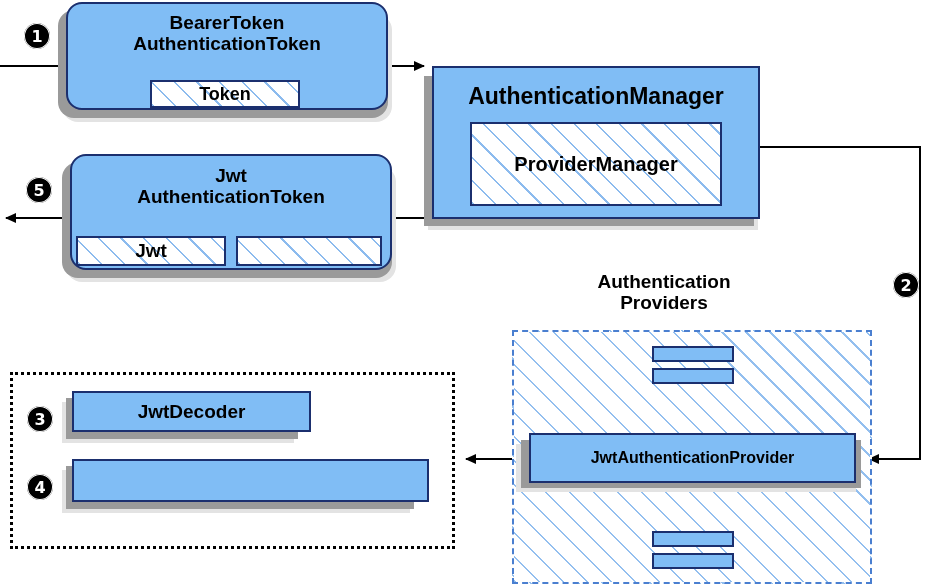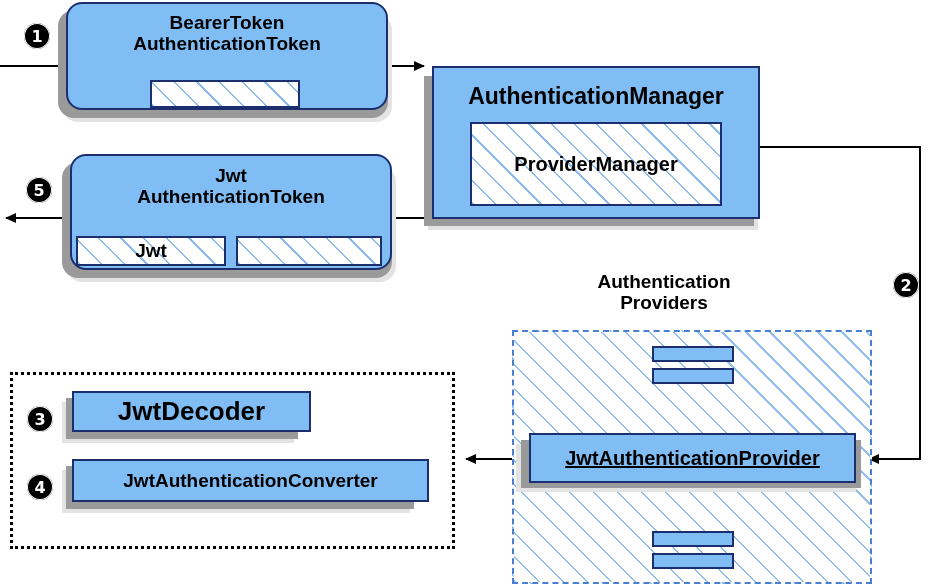--- a/index.html
+++ b/index.html
@@ -101,20 +101,21 @@
       <path d="M696,489 L696,527" stroke="#000" stroke-width="3" fill="none" marker-start="url(#arrU)" marker-end="url(#arrU)"></path>
     </g>
   </svg>
 
   <div class="shadow2 rounded sh-light" style="left:62px;top:14px;width:330px;height:108px;"></div>
   <div class="shadow2 rounded sh-dark" style="left:58px;top:10px;width:330px;height:108px;"></div>
   <div class="box rounded fill-blue" style="left:66px;top:2px;width:322px;height:108px;"></div>
   <div class="lbl" style="left:66px;top:6px;width:322px;height:54px;font-size:19px;">BearerToken
 AuthenticationToken</div>
   <div class="box hatch" style="left:150px;top:80px;width:150px;height:28px;"></div>
+  <div class="lbl" style="left:150px;top:80px;width:150px;height:28px;font-size:18px;">Token</div>
 
   <div class="shadow2 rounded sh-light" style="left:66px;top:166px;width:330px;height:116px;"></div>
   <div class="shadow2 rounded sh-dark" style="left:62px;top:162px;width:330px;height:116px;"></div>
   <div class="box rounded fill-blue" style="left:70px;top:154px;width:322px;height:116px;"></div>
   <div class="lbl" style="left:70px;top:158px;width:322px;height:56px;font-size:19px;">Jwt
 AuthenticationToken</div>
   <div class="box hatch" style="left:76px;top:236px;width:150px;height:30px;"></div>
   <div class="lbl" style="left:76px;top:236px;width:150px;height:30px;font-size:19px;">Jwt</div>
   <div class="box hatch" style="left:236px;top:236px;width:146px;height:30px;"></div>
 
@@ -129,36 +130,35 @@
 Providers</div>
 
   <div class="box hatch-blue" style="left:512px;top:330px;width:360px;height:254px;"></div>
 
   <div class="box fill-blue" style="left:652px;top:346px;width:82px;height:16px;border-width:2px;"></div>
   <div class="box fill-blue" style="left:652px;top:368px;width:82px;height:16px;border-width:2px;"></div>
 
   <div class="shadow2 sh-light" style="left:516px;top:444px;width:340px;height:48px;"></div>
   <div class="shadow2 sh-dark" style="left:521px;top:440px;width:340px;height:48px;"></div>
   <div class="box fill-blue" style="left:529px;top:433px;width:327px;height:50px;"></div>
-  <div class="lbl" style="left:529px;top:433px;width:327px;height:50px;font-size:20px;text-decoration:underline;">JwtAuthenticationProvider</div>
+  <div class="lbl" style="left:529px;top:433px;width:327px;height:50px;font-size:16px;">JwtAuthenticationProvider</div>
 
   <div class="box fill-blue" style="left:652px;top:531px;width:82px;height:16px;border-width:2px;"></div>
   <div class="box fill-blue" style="left:652px;top:553px;width:82px;height:16px;border-width:2px;"></div>
 
   <div class="box dotted-region" style="left:10px;top:372px;width:445px;height:177px;"></div>
 
   <div class="shadow2 sh-light" style="left:62px;top:402px;width:232px;height:41px;"></div>
   <div class="shadow2 sh-dark" style="left:66px;top:398px;width:232px;height:41px;"></div>
   <div class="box fill-blue" style="left:72px;top:391px;width:239px;height:41px;"></div>
-  <div class="lbl" style="left:72px;top:391px;width:239px;height:41px;font-size:26px;">JwtDecoder</div>
+  <div class="lbl" style="left:72px;top:391px;width:239px;height:41px;font-size:19px;">JwtDecoder</div>
 
   <div class="shadow2 sh-light" style="left:62px;top:470px;width:348px;height:43px;"></div>
   <div class="shadow2 sh-dark" style="left:66px;top:466px;width:348px;height:43px;"></div>
   <div class="box fill-blue" style="left:72px;top:459px;width:357px;height:43px;"></div>
-  <div class="lbl" style="left:72px;top:459px;width:357px;height:43px;font-size:19px;">JwtAuthenticationConverter</div>
 
   <div class="badge" style="left:24px;top:23px;">1</div>
   <div class="badge" style="left:893px;top:272px;">2</div>
   <div class="badge" style="left:27px;top:406px;">3</div>
   <div class="badge" style="left:27px;top:474px;">4</div>
   <div class="badge" style="left:26px;top:177px;">5</div>
 
 </div>
 
 </body></html>

